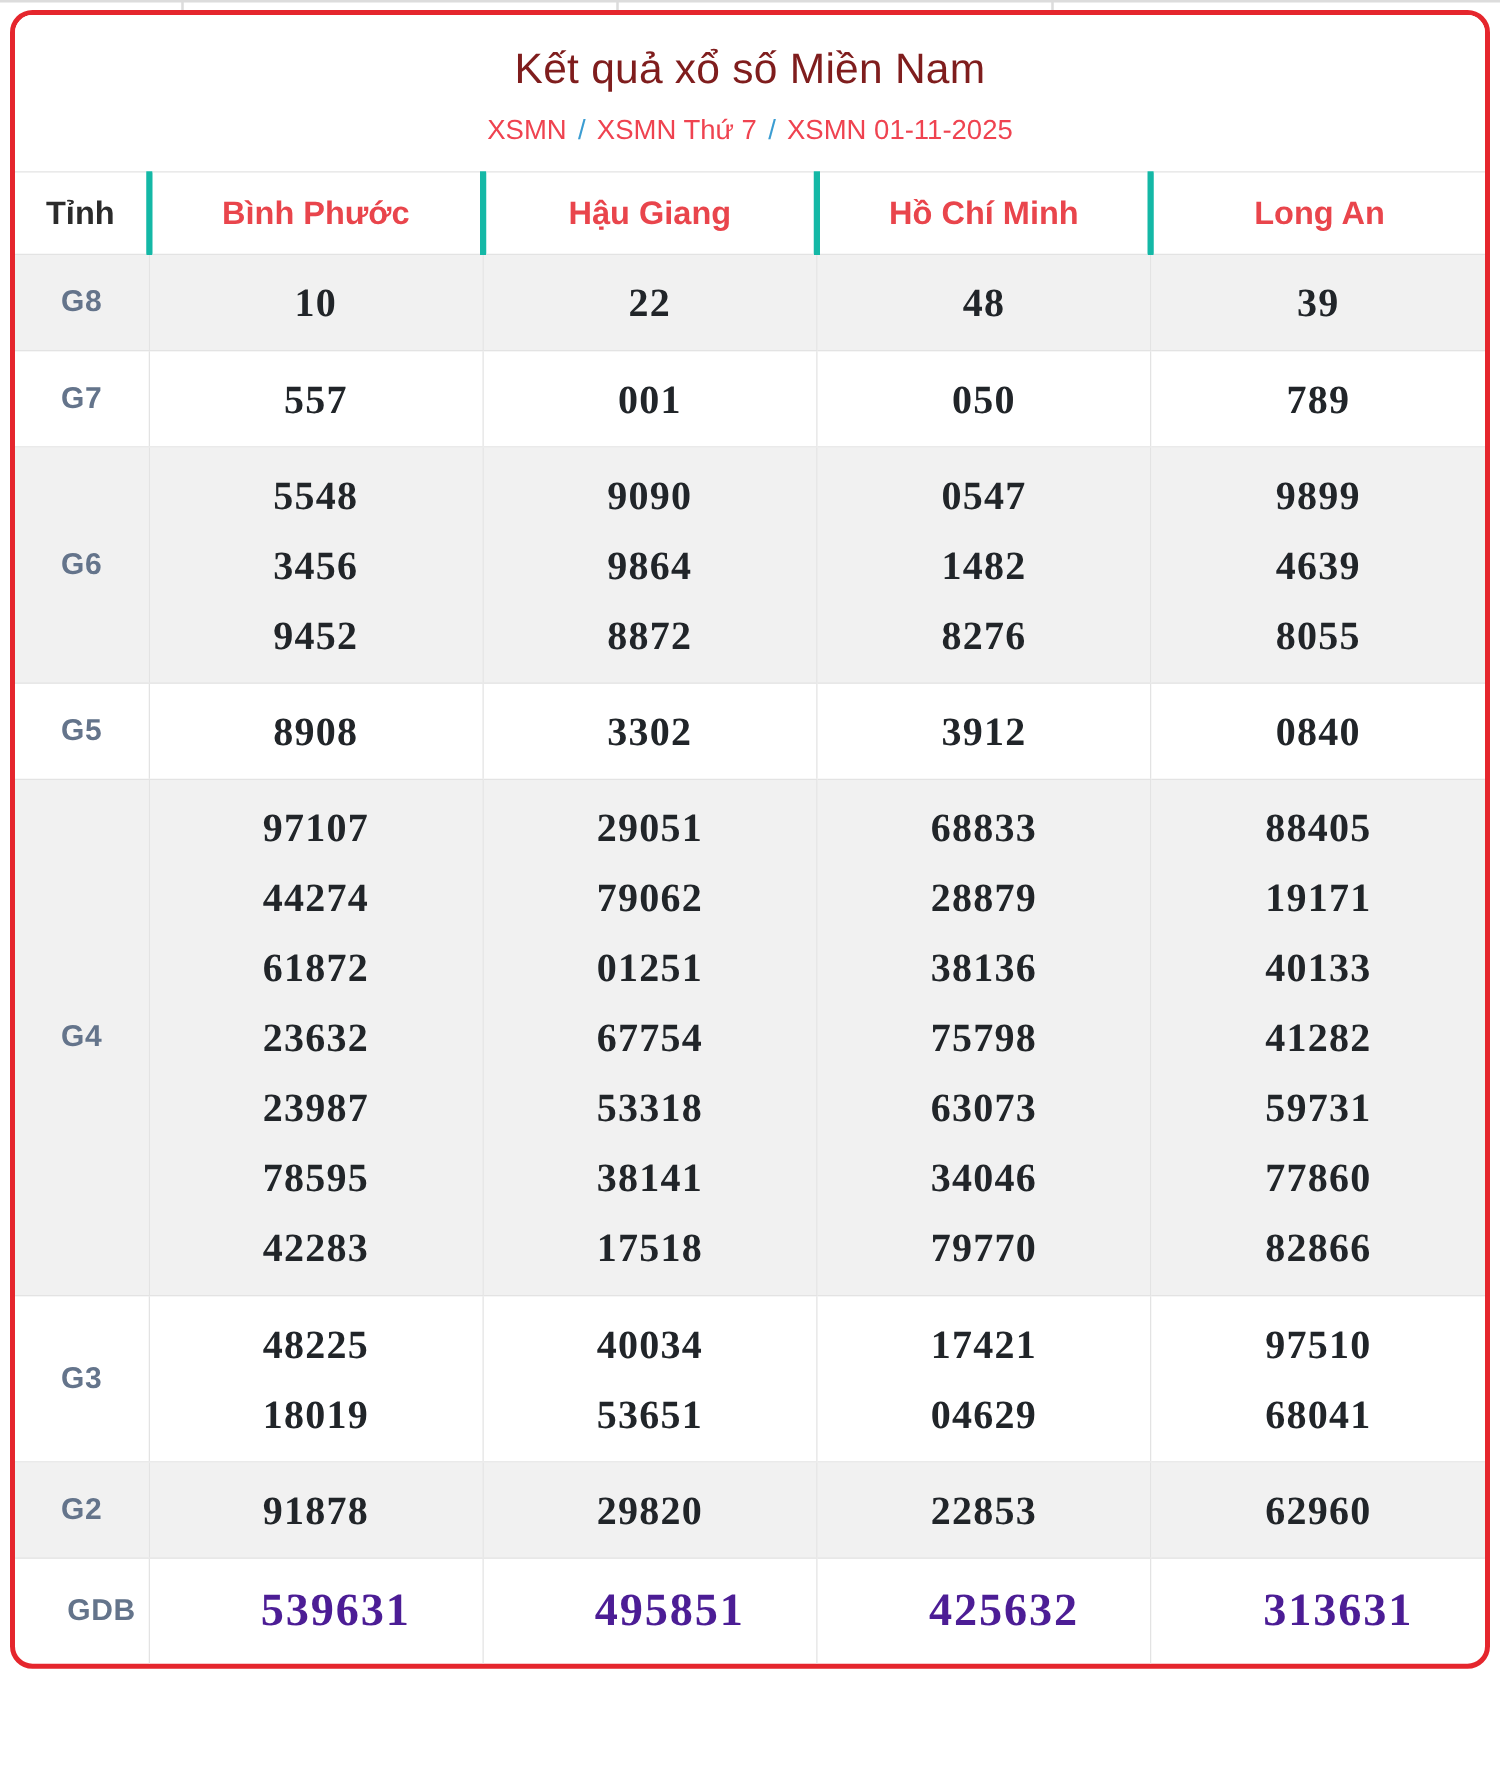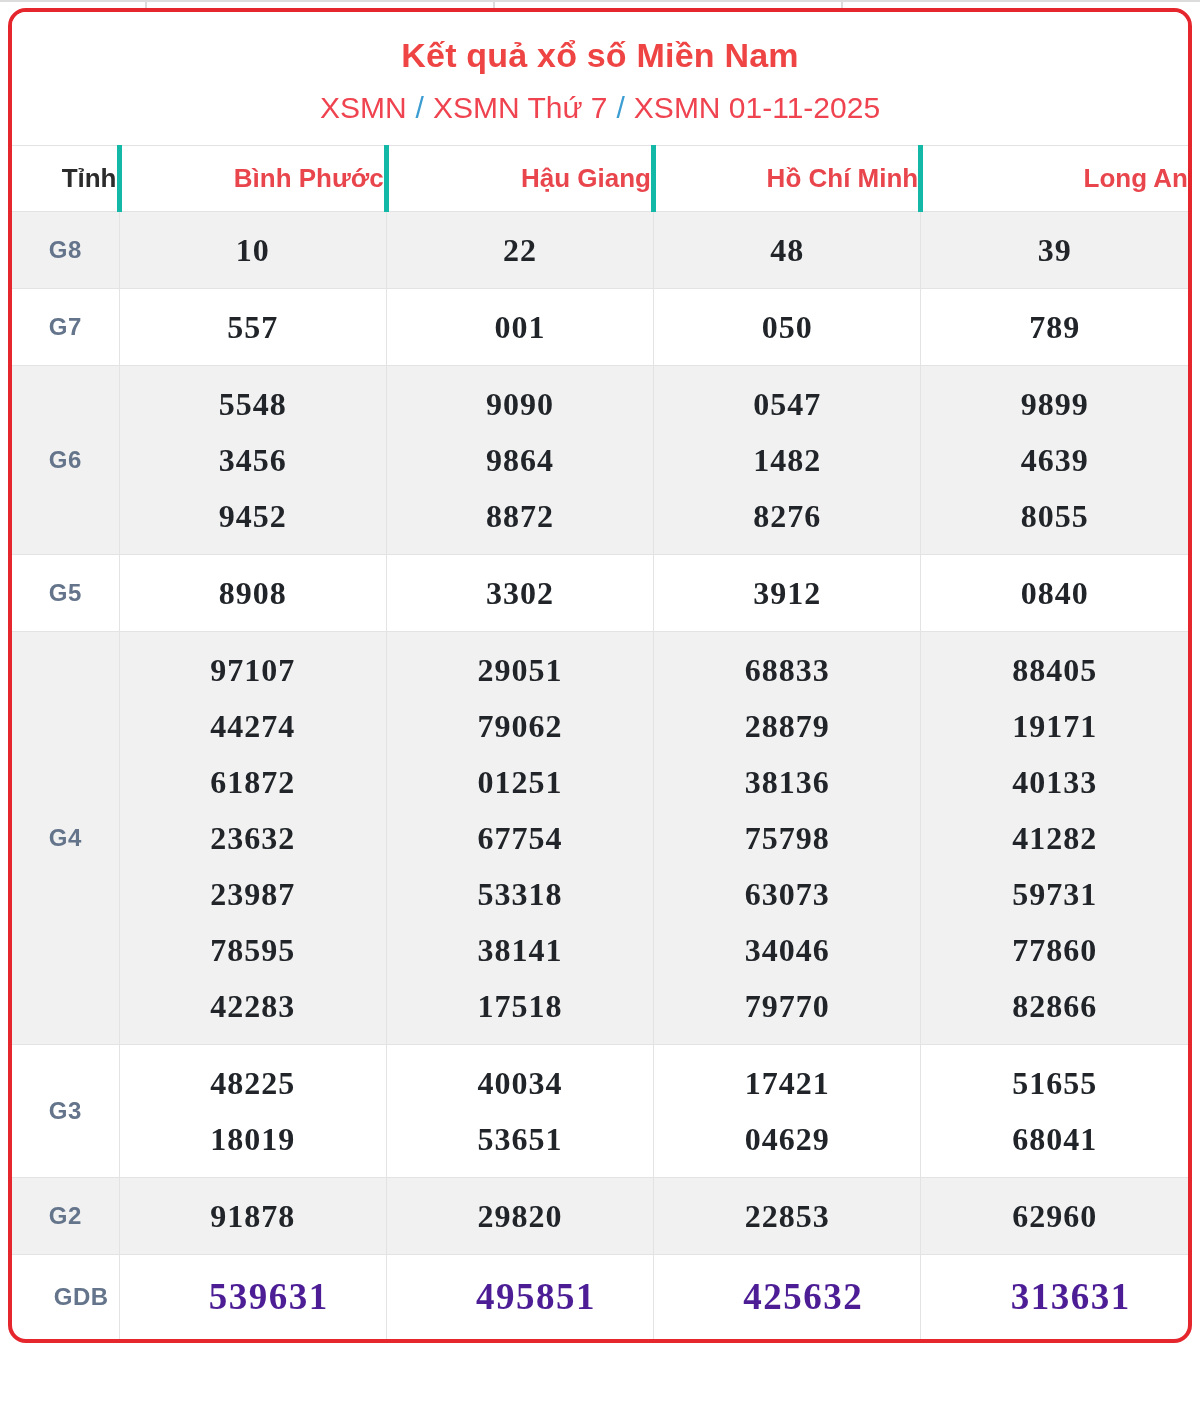--- a/index.html
+++ b/index.html
@@ -21,38 +21,38 @@
   .card {
     position: relative;
     margin: 8px;
     background: #ffffff;
     border: 4px solid #e5262d;
     border-radius: 18px;
     overflow: hidden;
   }
   .card-header { text-align: center; padding: 24px 10px 20px; background: #ffffff; }
   .page-title {
-    color: #ef4444;
+    color: #7f1d1d;
     font-size: 34px;
-    font-weight: bold;
+    font-weight: normal;
     letter-spacing: 0.2px;
   }
-  .breadcrumb { margin-top: 16px; font-size: 30px; font-weight: normal; }
+  .breadcrumb { margin-top: 16px; font-size: 22px; font-weight: normal; }
   .breadcrumb a { color: #ef4350; text-decoration: none; cursor: pointer; }
   .breadcrumb .sep { color: #3b9dd2; margin: 0 9px; }
 
   table.results { width: 100%; border-collapse: collapse; table-layout: fixed; }
   col.c-label { width: 107px; }
   thead th {
     border-top: 1px solid #e3e3e3;
     border-bottom: 1px solid #e3e3e3;
     padding: 17px 0;
     font-size: 26px;
     font-weight: bold;
-    text-align: right;
+    text-align: center;
     background: #ffffff;
   }
   thead th.corner { color: #2b2b2b; }
   thead th.prov { color: #e9454c; cursor: pointer; }
   td { border-left: 1px solid #e3e3e3; border-bottom: 1px solid #e3e3e3; text-align: center; vertical-align: middle; }
   td:first-child { border-left: none; }
   th + th, thead th { border-left: 5px solid #14b8a6; }
   thead th:first-child { border-left: none; }
   tr.striped td { background: #f1f1f1; text-align: center; }
   td.label-cell {
@@ -227,21 +227,21 @@
           </td>
           <td class="num-cell">
             <div class="num">40034</div>
             <div class="num">53651</div>
           </td>
           <td class="num-cell">
             <div class="num">17421</div>
             <div class="num">04629</div>
           </td>
           <td class="num-cell">
-            <div class="num">51655</div>
+            <div class="num">97510</div>
             <div class="num">68041</div>
           </td>
         </tr>
         <tr class="striped">
           <td class="label-cell">G2</td>
           <td class="num-cell">
             <div class="num">91878</div>
           </td>
           <td class="num-cell">
             <div class="num">29820</div>

